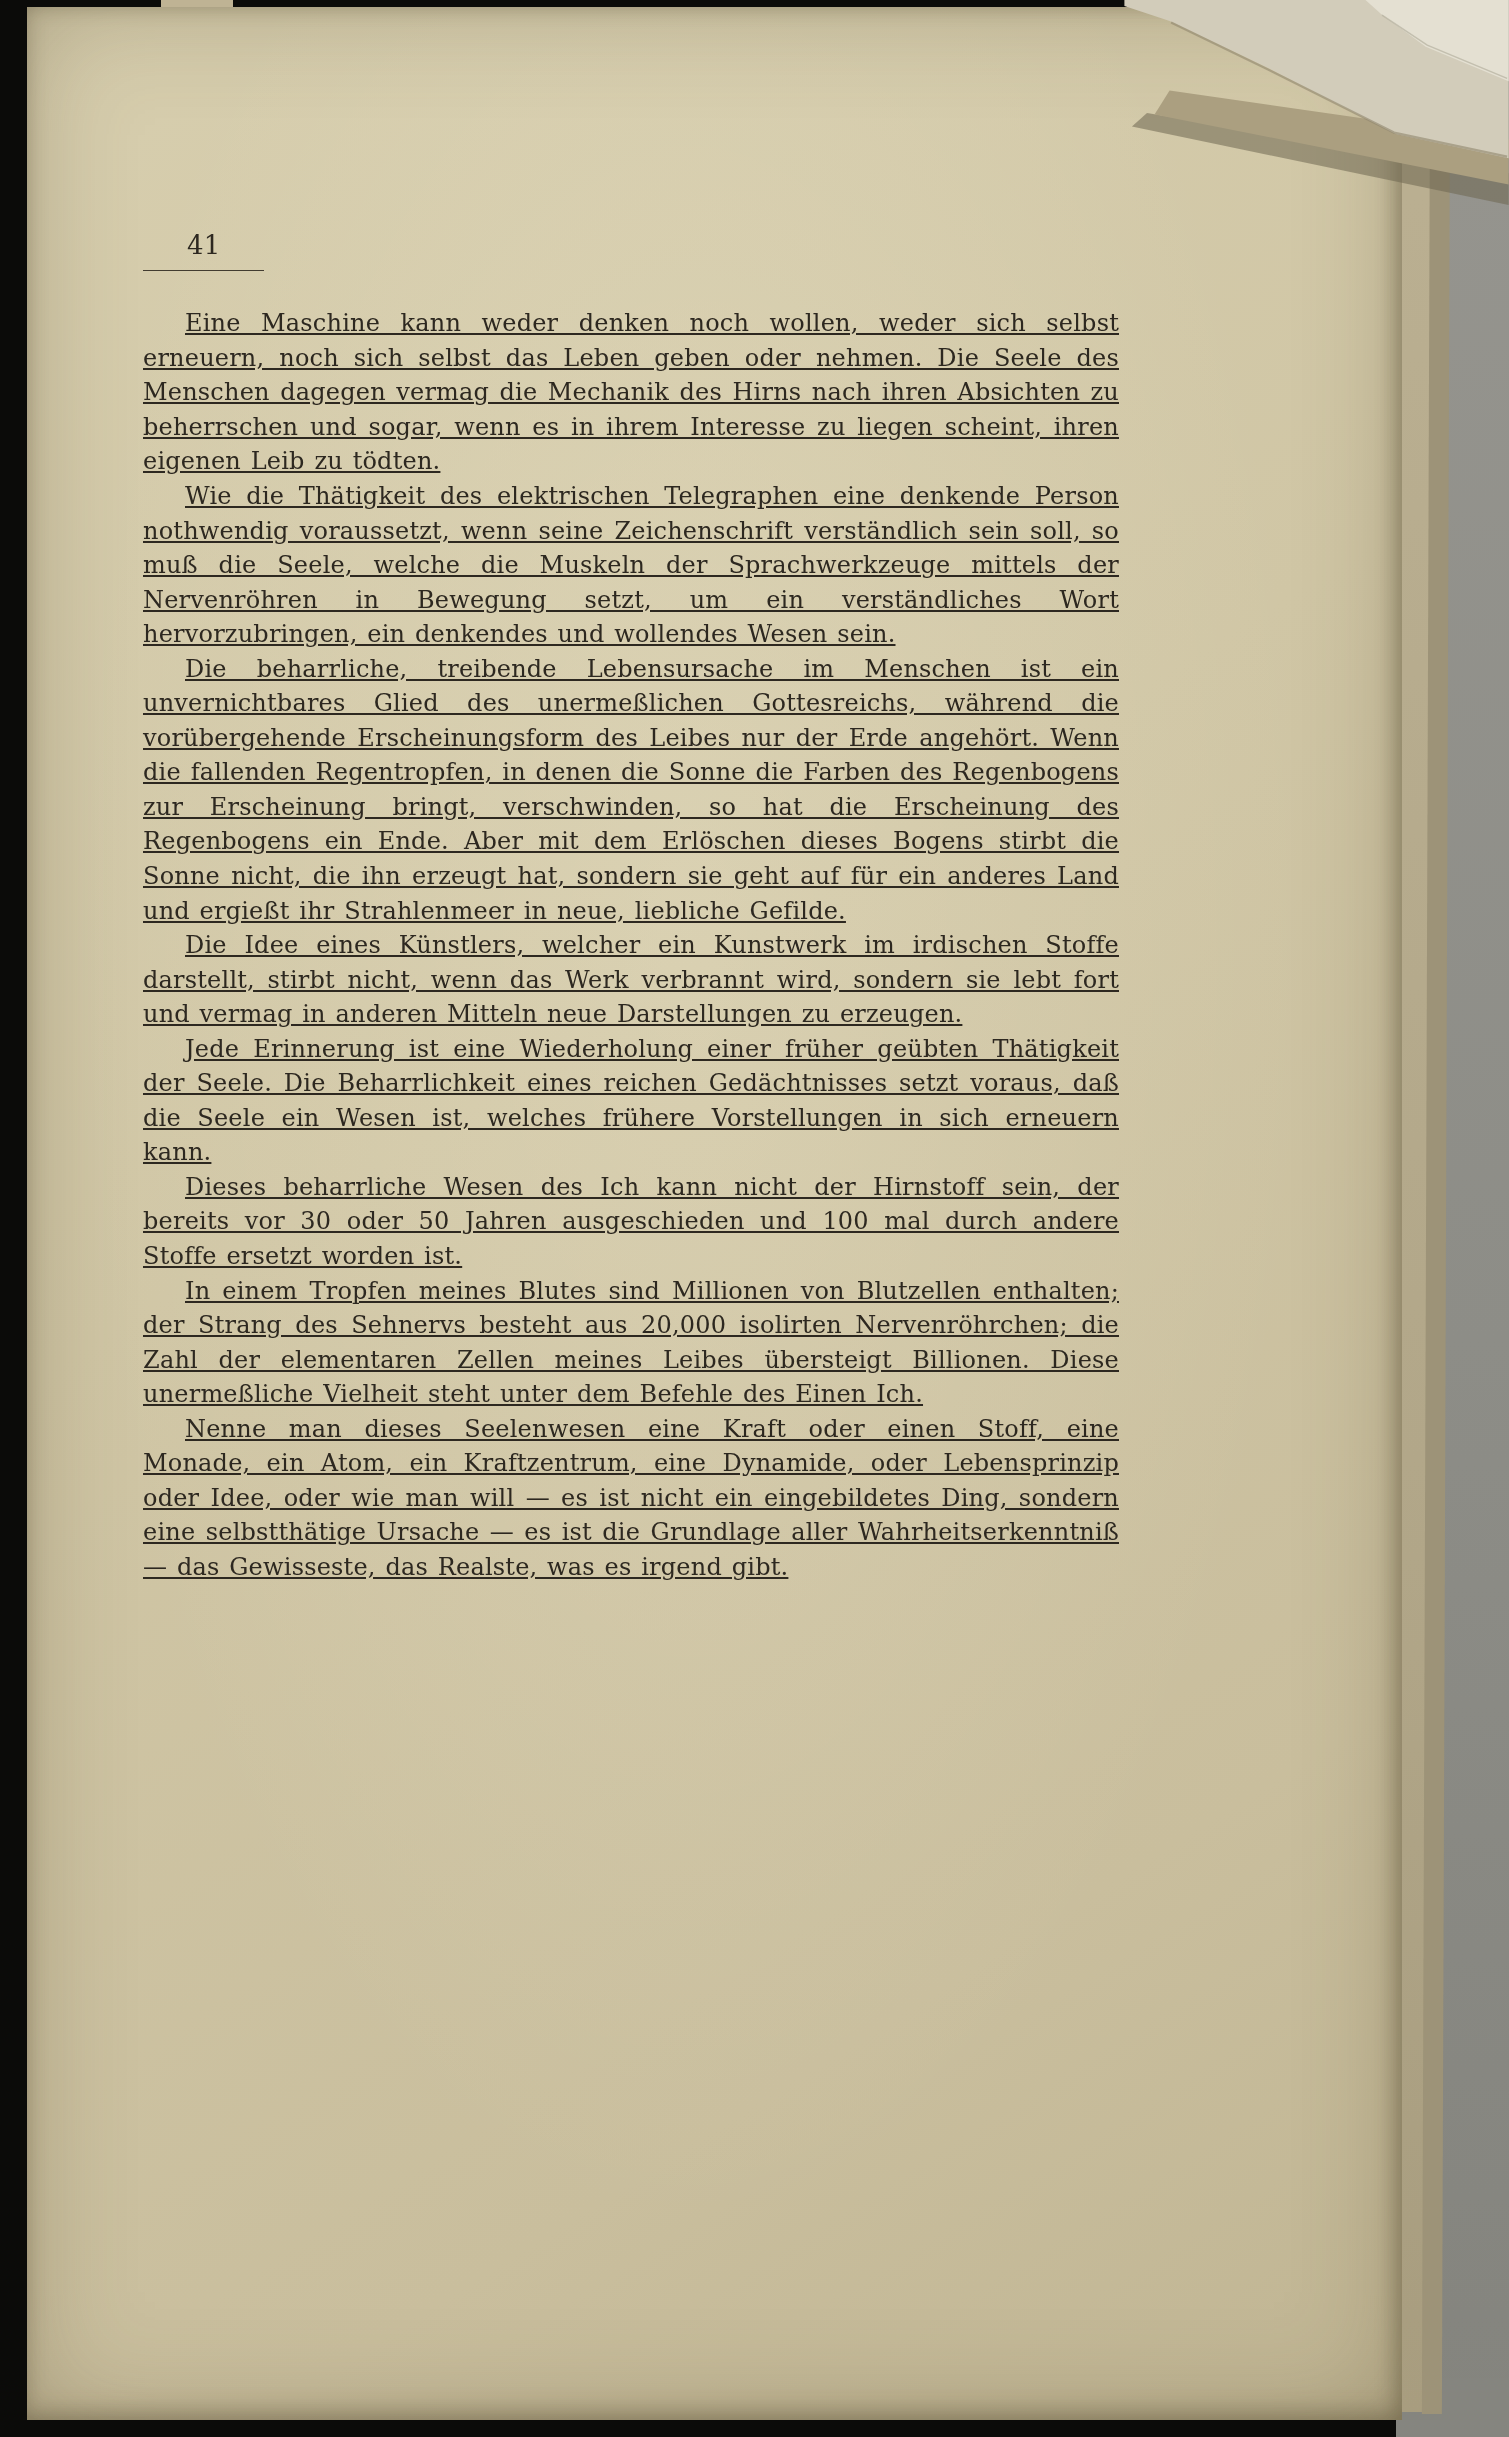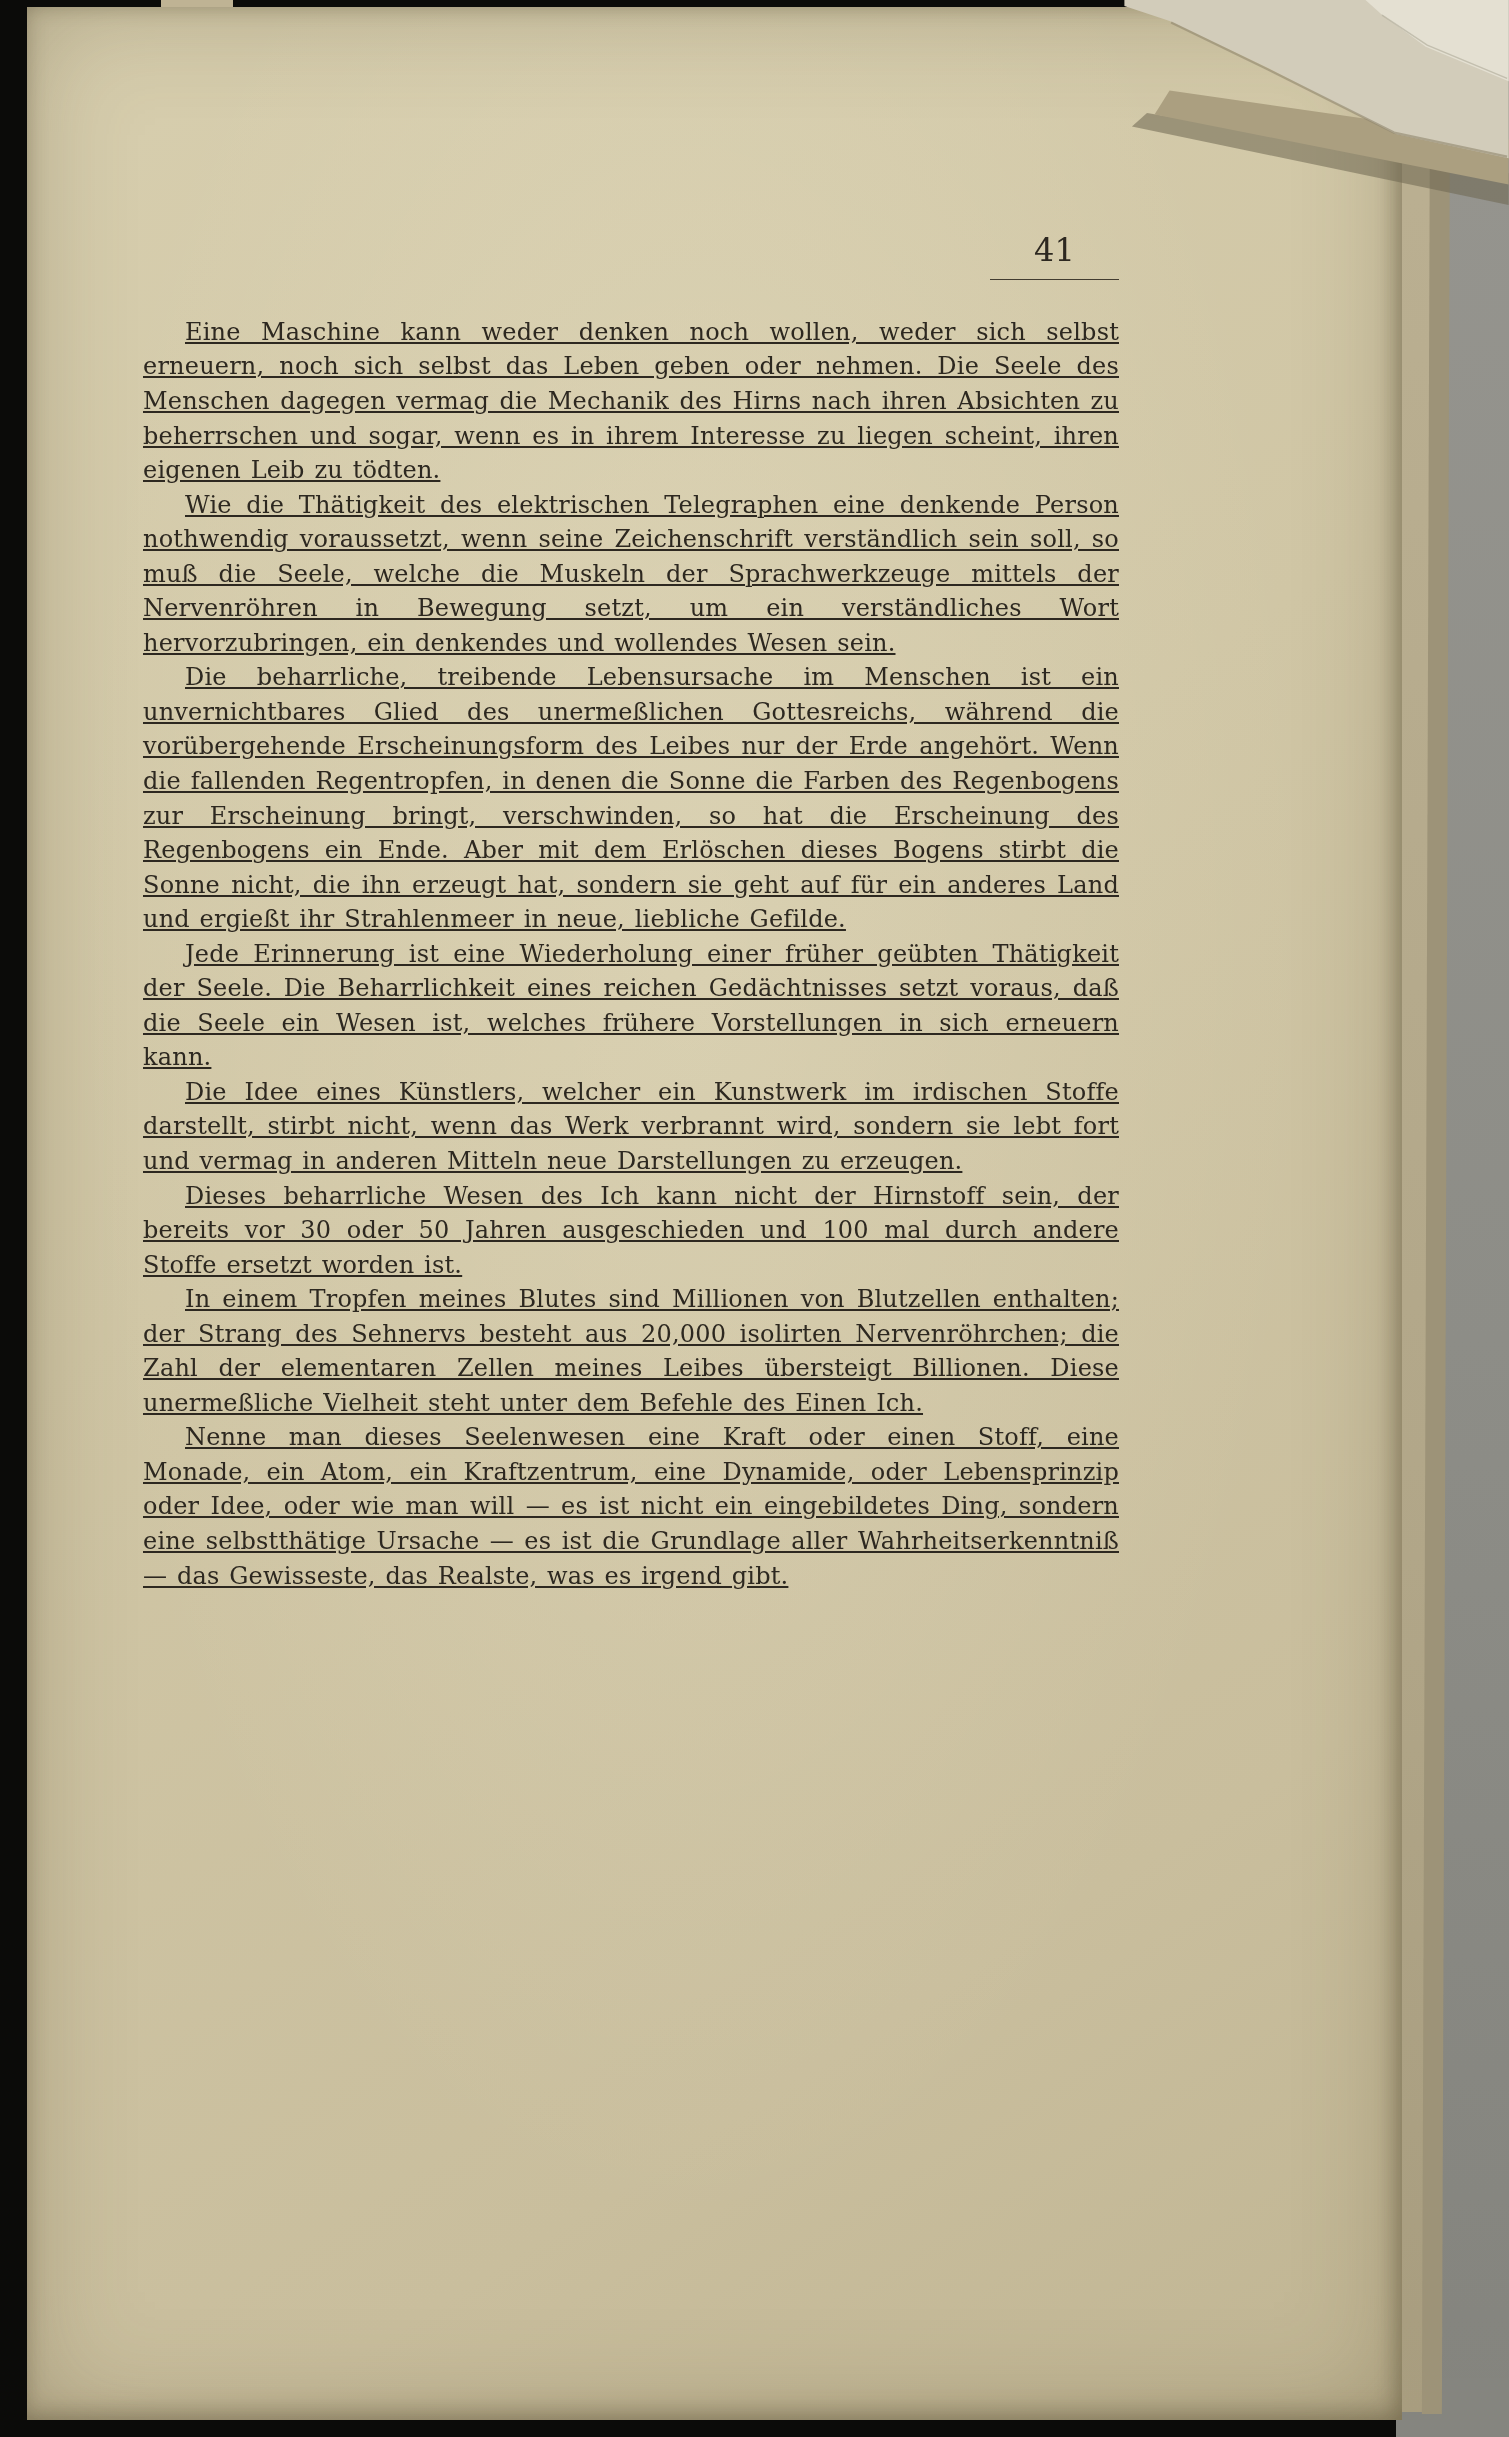--- a/index.html
+++ b/index.html
@@ -92,23 +92,23 @@
     top: 220px;
     width: 976px;
     color: #2d2820;
     font-size: 24px;
     line-height: 1.44;
     text-align: justify;
     letter-spacing: 0.2px;
     word-spacing: 1.9px;
   }
   .pagenum-row {
-    text-align: right;
+    text-align: left;
     margin-bottom: 35px;
-    font-size: 32px;
+    font-size: 26px;
   }
   .pagenum-row .pagenum {
     display: inline-block;
     padding: 0 44px 6px 44px;
     border-bottom: 1.5px solid #423c30;
   }
   .textblock p {
     margin: 0;
     text-indent: 42px;
     text-decoration: underline;
@@ -128,22 +128,22 @@
   <div class="top-tab"></div>
 
   <div class="paper">
     <div class="textblock">
       <div class="pagenum-row">
         <span class="pagenum">41</span>
       </div>
       <p>Eine Maschine kann weder denken noch wollen, weder sich selbst erneuern, noch sich selbst das Leben geben oder nehmen. Die Seele des Menschen dagegen vermag die Mechanik des Hirns nach ihren Absichten zu beherrschen und sogar, wenn es in ihrem Interesse zu liegen scheint, ihren eigenen Leib zu tödten.</p>
       <p>Wie die Thätigkeit des elektrischen Telegraphen eine denkende Person nothwendig voraussetzt, wenn seine Zeichenschrift verständlich sein soll, so muß die Seele, welche die Muskeln der Sprachwerkzeuge mittels der Nervenröhren in Bewegung setzt, um ein verständliches Wort hervorzubringen, ein denkendes und wollendes Wesen sein.</p>
       <p>Die beharrliche, treibende Lebensursache im Menschen ist ein unvernichtbares Glied des unermeßlichen Gottesreichs, während die vorübergehende Erscheinungsform des Leibes nur der Erde angehört. Wenn die fallenden Regentropfen, in denen die Sonne die Farben des Regenbogens zur Erscheinung bringt, verschwinden, so hat die Erscheinung des Regenbogens ein Ende. Aber mit dem Erlöschen dieses Bogens stirbt die Sonne nicht, die ihn erzeugt hat, sondern sie geht auf für ein anderes Land und ergießt ihr Strahlenmeer in neue, liebliche Gefilde.</p>
+      <p>Die Idee eines Künstlers, welcher ein Kunstwerk im irdischen Stoffe darstellt, stirbt nicht, wenn das Werk verbrannt wird, sondern sie lebt fort und vermag in anderen Mitteln neue Darstellungen zu erzeugen.</p>
       <p>Jede Erinnerung ist eine Wiederholung einer früher geübten Thätigkeit der Seele. Die Beharrlichkeit eines reichen Gedächtnisses setzt voraus, daß die Seele ein Wesen ist, welches frühere Vorstellungen in sich erneuern kann.</p>
-      <p>Die Idee eines Künstlers, welcher ein Kunstwerk im irdischen Stoffe darstellt, stirbt nicht, wenn das Werk verbrannt wird, sondern sie lebt fort und vermag in anderen Mitteln neue Darstellungen zu erzeugen.</p>
       <p>Dieses beharrliche Wesen des Ich kann nicht der Hirnstoff sein, der bereits vor 30 oder 50 Jahren ausgeschieden und 100 mal durch andere Stoffe ersetzt worden ist.</p>
       <p>In einem Tropfen meines Blutes sind Millionen von Blutzellen enthalten; der Strang des Sehnervs besteht aus 20,000 isolirten Nervenröhrchen; die Zahl der elementaren Zellen meines Leibes übersteigt Billionen. Diese unermeßliche Vielheit steht unter dem Befehle des Einen Ich.</p>
       <p>Nenne man dieses Seelenwesen eine Kraft oder einen Stoff, eine Monade, ein Atom, ein Kraftzentrum, eine Dynamide, oder Lebensprinzip oder Idee, oder wie man will — es ist nicht ein eingebildetes Ding, sondern eine selbstthätige Ursache — es ist die Grundlage aller Wahrheitserkenntniß — das Gewisseste, das Realste, was es irgend gibt.</p>
     </div>
   </div>
 
   <svg class="torn-corner" viewBox="0 0 510 300" xmlns="http://www.w3.org/2000/svg">
 
     <polygon points="30,150 510,230 510,272 10,168" fill="#6e6650" opacity="0.55"></polygon>
 

